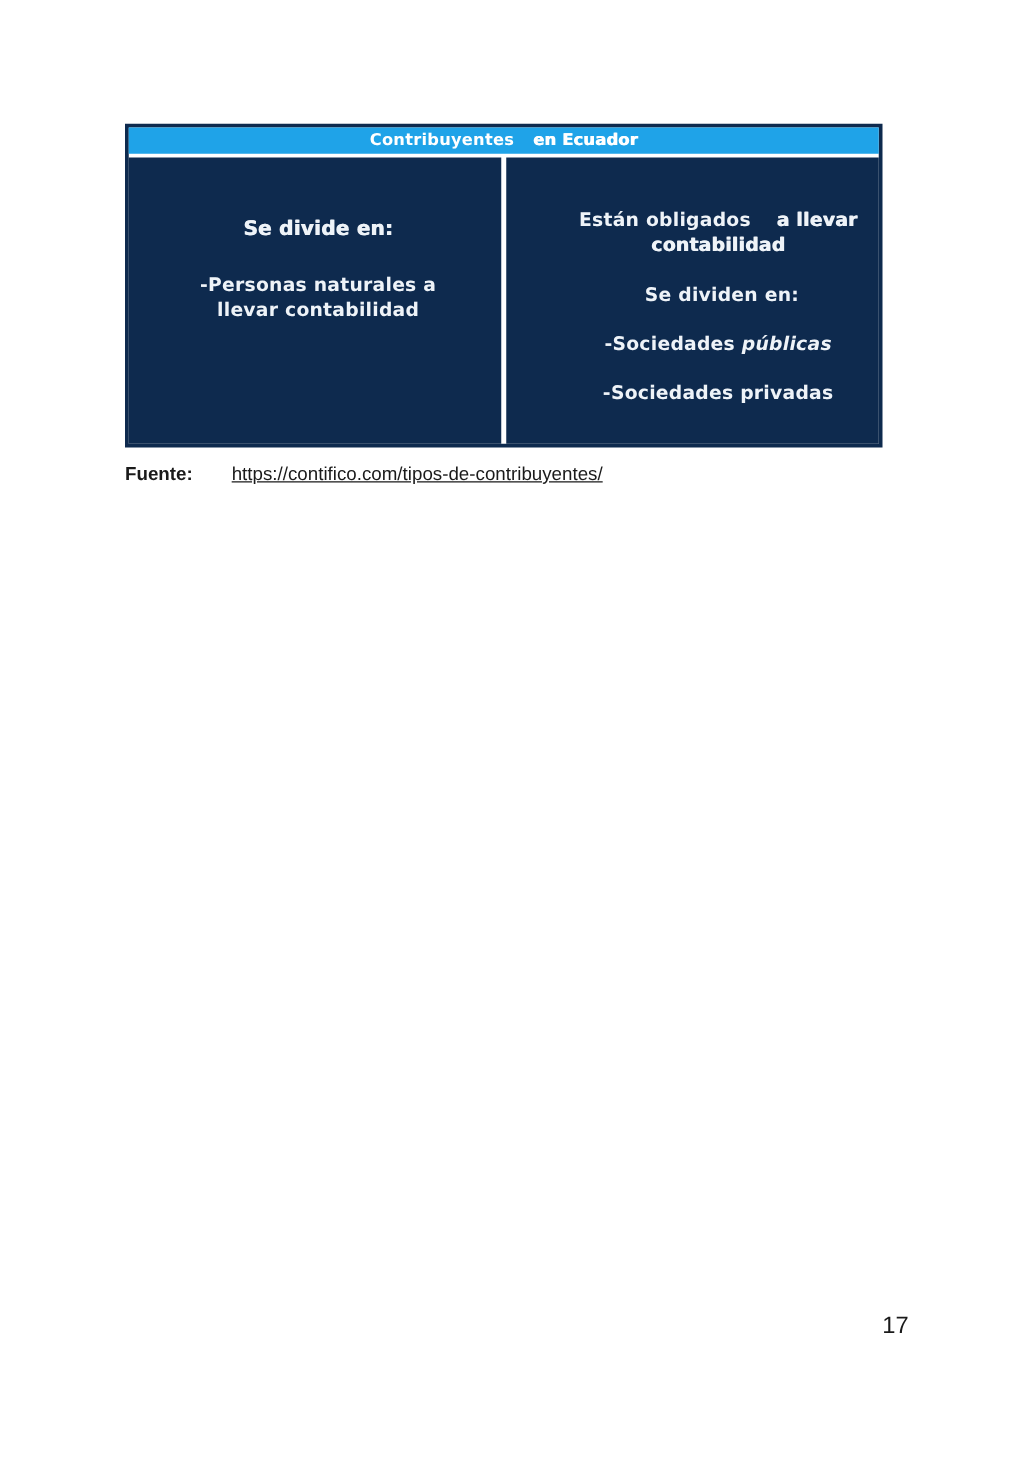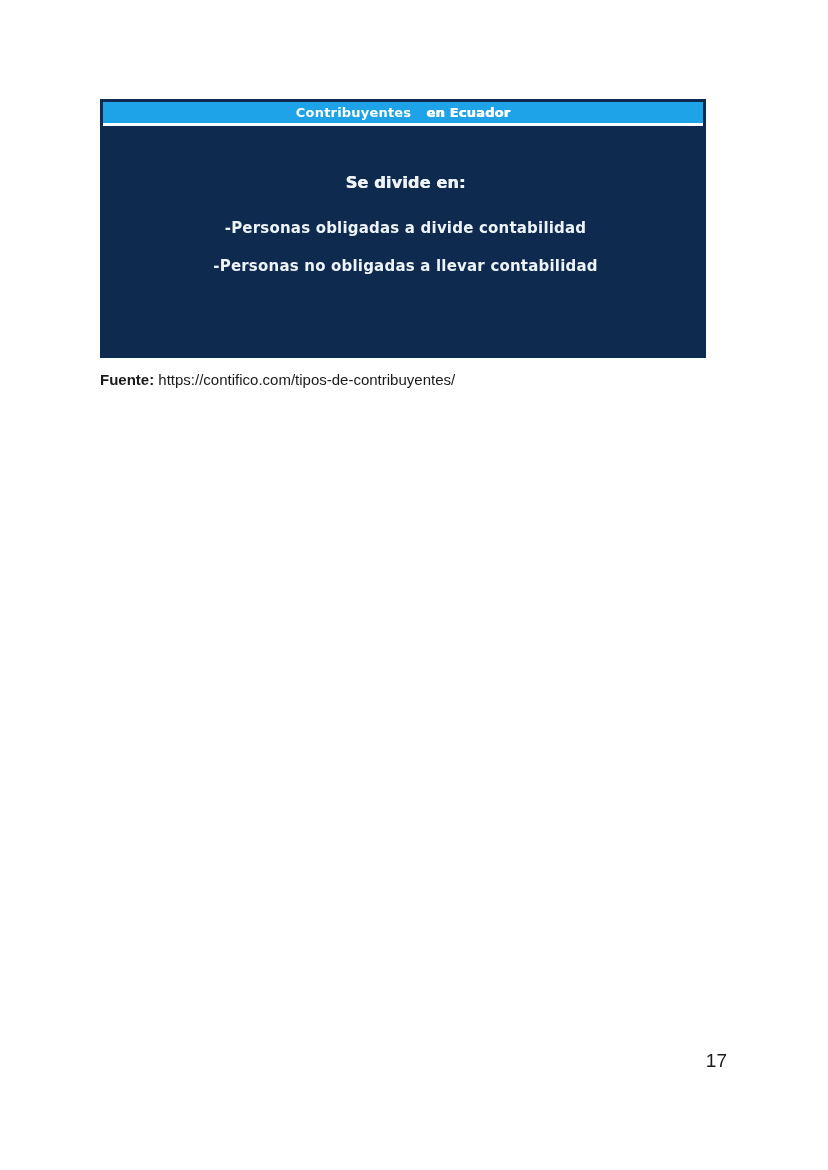--- a/index.html
+++ b/index.html
@@ -72,21 +72,23 @@
   
   .fuente {
     position: absolute;
     left: 100px; top: 371px;
     font-size: 15px;
     white-space: pre;
   }
   .fuente b { font-weight: 700; text-align: center; }
   .fuente a {
     color: var(--page-text, #1a1a1a);
+    text-decoration: underline;
     cursor: pointer;
+    margin-left: 27px;
   }
 
   
   .pagenum {
     position: absolute;
     top: 1050px; right: 101px;
     font-size: 19px;
   }
 </style>
 </head>
@@ -95,24 +97,29 @@
 <figure class="figure">
   <div class="tbl">
 
     <div class="row-title"><span>Contribuyentes</span> <span class="xb">en Ecuador</span></div>
 
 
     <div class="body-row">
 
       <div class="cell cell-left">
         <p class="h">Se divide en:</p>
-        <p>-Personas obligadas a divide contabilidad</p>
-        <p>-Personas no obligadas a llevar contabilidad</p>
+        <p>-Personas naturales a llevar contabilidad</p>
       </div>
 
+      <div class="cell cell-right">
+        <p class="intro"><span>Están obligados</span> <span class="xb">a llevar contabilidad</span></p>
+        <p class="h2">Se dividen en:</p>
+        <p class="item"><span>-Sociedades</span> <span class="it">públicas</span></p>
+        <p class="item">-Sociedades privadas</p>
+      </div>
 
     </div>
   </div>
 </figure>
 
 <p class="fuente"><b>Fuente:</b> <a>https://contifico.com/tipos-de-contribuyentes/</a></p>
 
 <div class="pagenum">17</div>
 
 </body></html>

